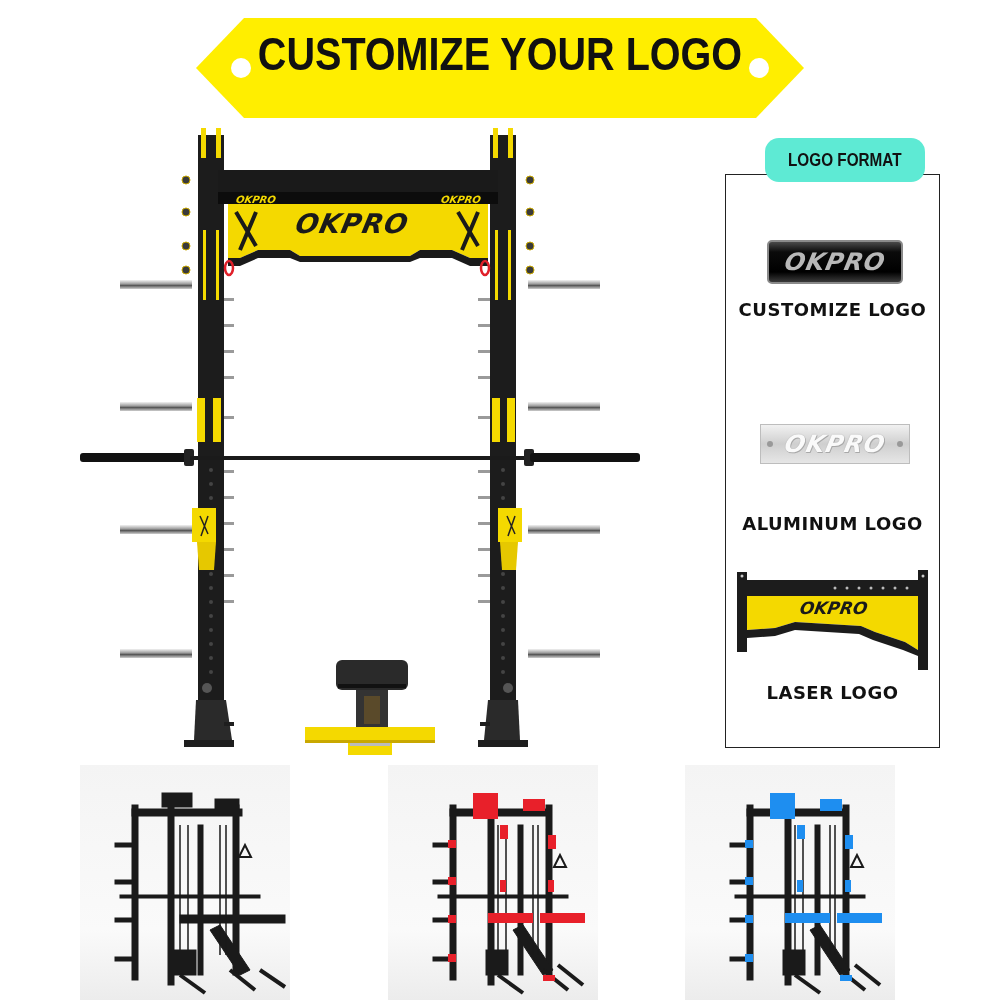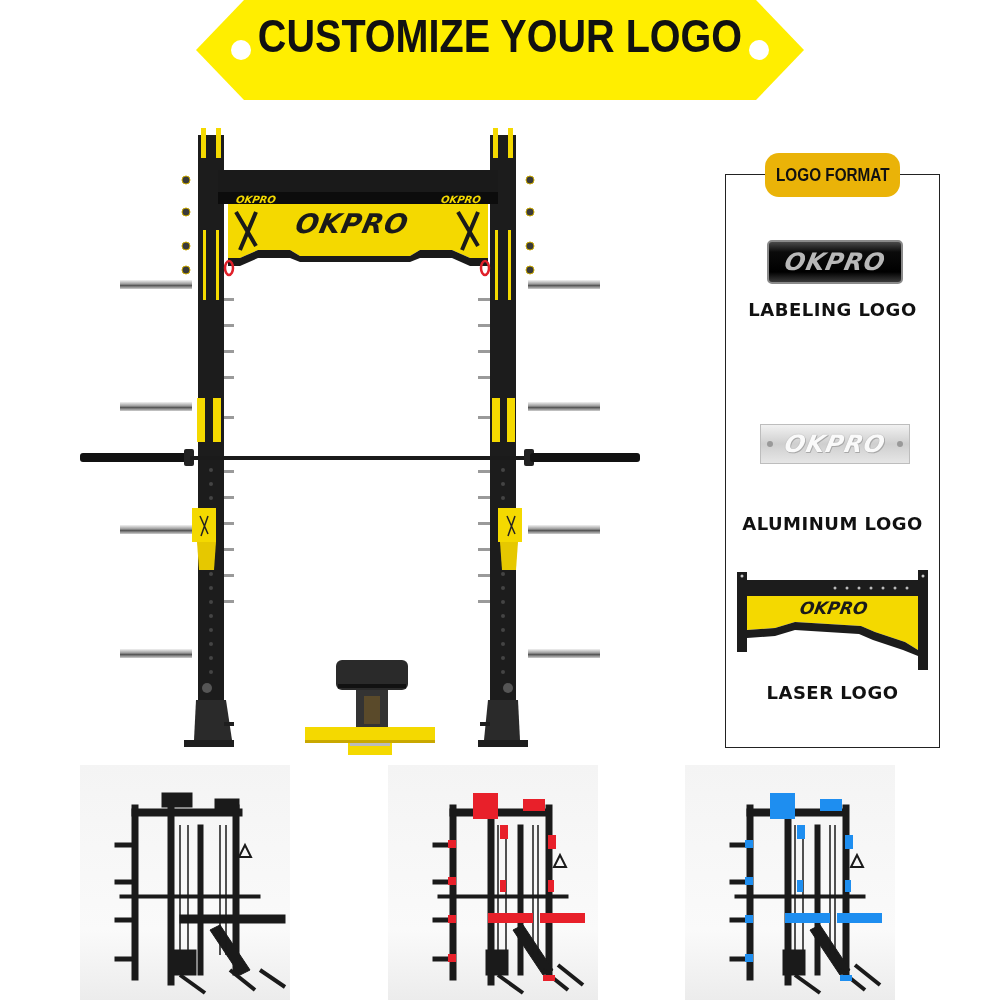--- a/index.html
+++ b/index.html
@@ -1,39 +1,39 @@
 <!DOCTYPE html>
 <html><head>
 <meta charset="utf-8">
 <style>
   * { box-sizing: border-box; margin: 0; padding: 0; }
   html, body { width: 1000px; height: 1000px; background: #ffffff; overflow: hidden; }
   body { position: relative; font-family: "Liberation Sans", sans-serif; }
 
   
-  .banner { position: absolute; left: 196px; top: 0; width: 608px; height: 72px; }
+  .banner { position: absolute; left: 196px; top: 18px; width: 608px; height: 72px; }
   .banner svg { position: absolute; left: 0; top: 0; }
   .banner-title { position: absolute; left: 0; top: 0; width: 100%; height: 100%;
     display: flex; align-items: center; justify-content: center;
     font-family: "Liberation Sans", sans-serif; font-weight: bold; font-size: 46px;
     letter-spacing: 0px; color: #111; transform: scaleX(0.86); }
 
   
   .rack { position: absolute; left: 0; top: 120px; width: 720px; height: 650px; }
   .rack svg { position: absolute; left: 0; top: 0; }
   .rack-logo-main { position: absolute; left: 296px; top: 88px; font-family: "DejaVu Sans", sans-serif;
     font-style: italic; font-weight: bold; font-size: 27px; color: #1a1a1a; transform: skewX(-12deg); letter-spacing: 1px; }
   .rack-logo-small { position: absolute; font-family: "DejaVu Sans", sans-serif; font-style: italic;
     font-weight: bold; font-size: 10px; color: #f4d900; transform: skewX(-10deg); }
 
   
   .panel { position: absolute; left: 725px; top: 174px; width: 215px; height: 574px;
     border: 1.5px solid #222; }
-  .panel-tag { position: absolute; left: 765px; top: 153px; width: 135px; height: 44px;
-    background: #eab308; border-radius: 14px; display: flex; align-items: center; justify-content: center;
+  .panel-tag { position: absolute; left: 765px; top: 138px; width: 160px; height: 44px;
+    background: #5eead4; border-radius: 14px; display: flex; align-items: center; justify-content: center;
     font-weight: bold; font-size: 18px; color: #111; }
   .panel-tag span { display: inline-block; transform: scaleX(0.85); }
   .fmt-label { position: absolute; left: 725px; width: 215px; text-align: center;
     font-family: "DejaVu Sans", sans-serif; font-weight: bold; font-size: 18px; color: #111; letter-spacing: 0.5px; }
 
   .badge-label { position: absolute; left: 767px; top: 240px; width: 136px; height: 44px;
     background: linear-gradient(#4a4a4a, #0b0b0b 25%, #000 75%, #3a3a3a);
     border: 2px solid #8a8a8a; border-radius: 5px; display: flex; align-items: center; justify-content: center; }
   .badge-label span { font-family: "DejaVu Sans", sans-serif; font-style: italic; font-weight: bold;
     font-size: 24px; color: #b8b8b8; transform: skewX(-12deg); letter-spacing: 1px; }
@@ -217,21 +217,21 @@
 </div>
 
 <div class="panel"></div>
 <div class="panel-tag">
     <span>LOGO FORMAT</span>
   </div>
 
 <div class="badge-label">
   <span>OKPRO</span>
 </div>
-<div class="fmt-label" style="top:299px;">LABELING LOGO</div>
+<div class="fmt-label" style="top:299px;">CUSTOMIZE LOGO</div>
 
 <div class="badge-alu">
   <i class="hole" style="left:6px;"></i>
   <span>OKPRO</span>
   <i class="hole" style="right:6px;"></i>
 </div>
 <div class="fmt-label" style="top:481px;margin-top:32px;">ALUMINUM LOGO</div>
 
 <div class="laser">
   <svg width="195" height="110" viewBox="0 0 195 110">

